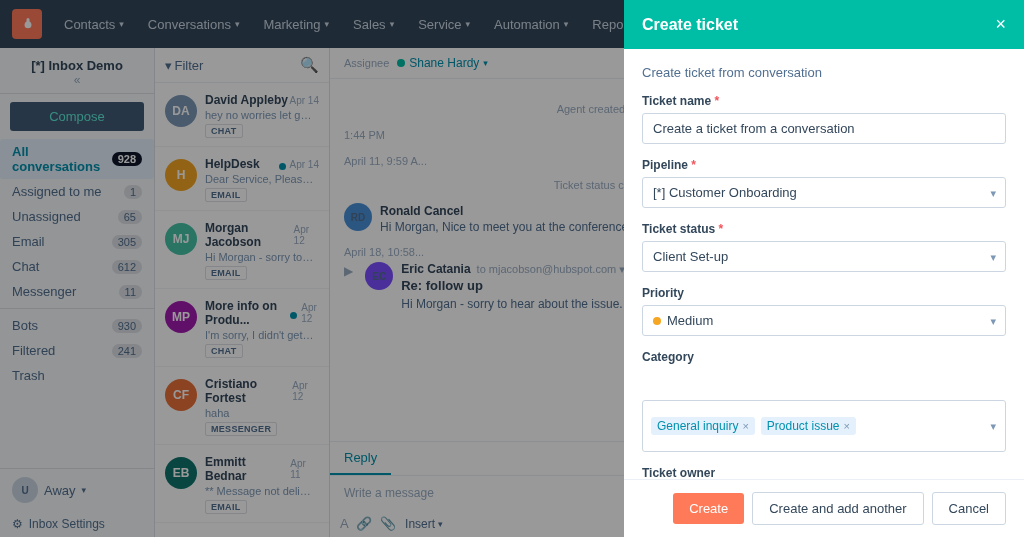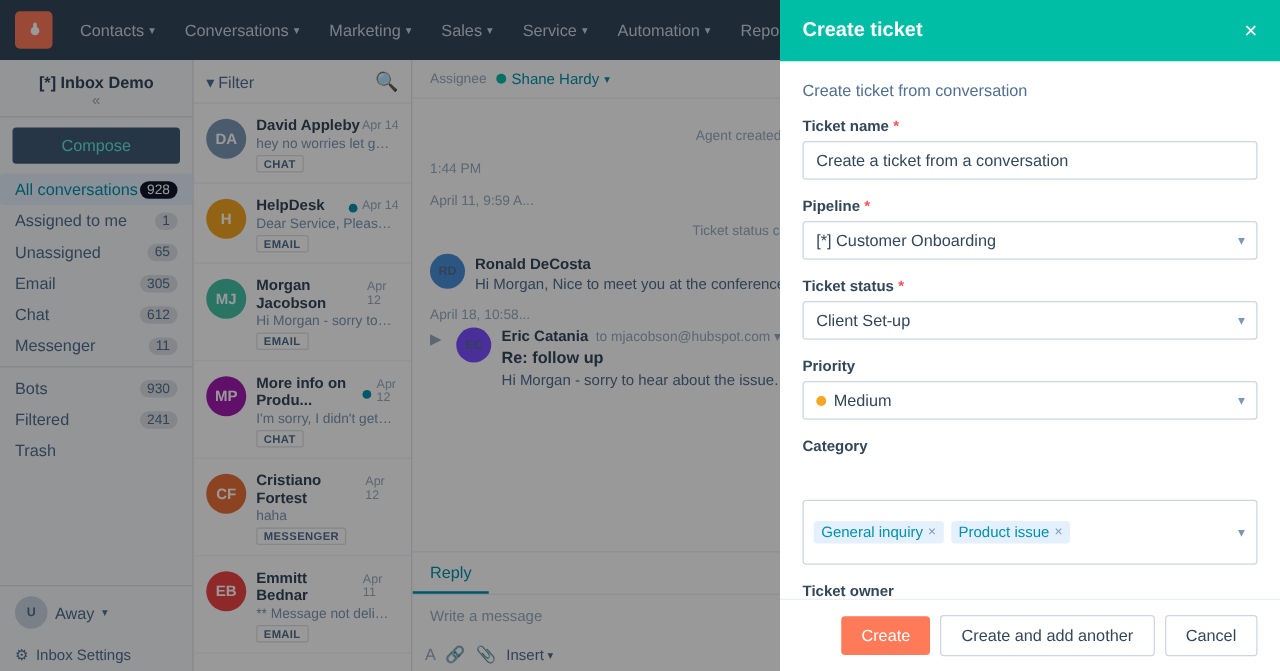--- a/index.html
+++ b/index.html
@@ -86,21 +86,21 @@
       align-items: center;
       justify-content: space-between;
       padding: 5px 12px;
       cursor: pointer;
       color: #516f90;
       font-size: 13px;
     }
     .sidebar-nav-item.active {
       background: #e5f0fd;
       color: #0091ae;
-      font-weight: 400;
+      font-weight: 700;
       border-radius: 3px;
     }
     .badge {
       background: #dce0e5;
       color: #516f90;
       border-radius: 10px;
       padding: 1px 6px;
       font-size: 11px;
     }
     .badge.blue { background: #0f172a; color: white; }
@@ -561,21 +561,21 @@
           <div class="conv-name-row">
             <span class="conv-name">Cristiano Fortest</span>
             <span class="conv-date">Apr 12</span>
           </div>
           <div class="conv-preview">haha</div>
           <span class="tag-badge">MESSENGER</span>
         </div>
       </div>
 
       <div class="conv-item">
-        <div class="conv-avatar" style="background:#ef4444">EB</div>
+        <div class="conv-avatar" style="background:#0f766e">EB</div>
         <div class="conv-content">
           <div class="conv-name-row">
             <span class="conv-name">Emmitt Bednar</span>
             <span class="conv-date">Apr 11</span>
           </div>
           <div class="conv-preview">** Message not delivered ** Y...</div>
           <span class="tag-badge">EMAIL</span>
         </div>
       </div>
     </div>
@@ -595,21 +595,21 @@
         Agent created ticket Morgan Jacobson #2534004
       </div>
       <div class="msg-timestamp">1:44 PM</div>
       <div class="msg-timestamp" style="margin-top:14px">April 11, 9:59 A...</div>
       <div class="msg-system">
         Ticket status changed to Training Phase 1 by Ro...
       </div>
       <div class="msg-bubble">
         <div class="msg-avatar" style="background:#4a90d9">RD</div>
         <div class="msg-body">
-          <span class="msg-sender">Ronald DeCosta</span>
+          <span class="msg-sender">Ronald Cancel</span>
           <div class="msg-text">Hi Morgan, Nice to meet you at the conference. 555...</div>
         </div>
       </div>
       <div class="msg-timestamp">April 18, 10:58...</div>
       <div class="msg-bubble">
         <span class="expand-icon" style="margin-right:4px">▶</span>
         <div class="msg-avatar" style="background:#7c4dff">EC</div>
         <div class="msg-body">
           <div style="display:flex;align-items:center;gap:6px">
             <span class="msg-sender">Eric Catania</span>

